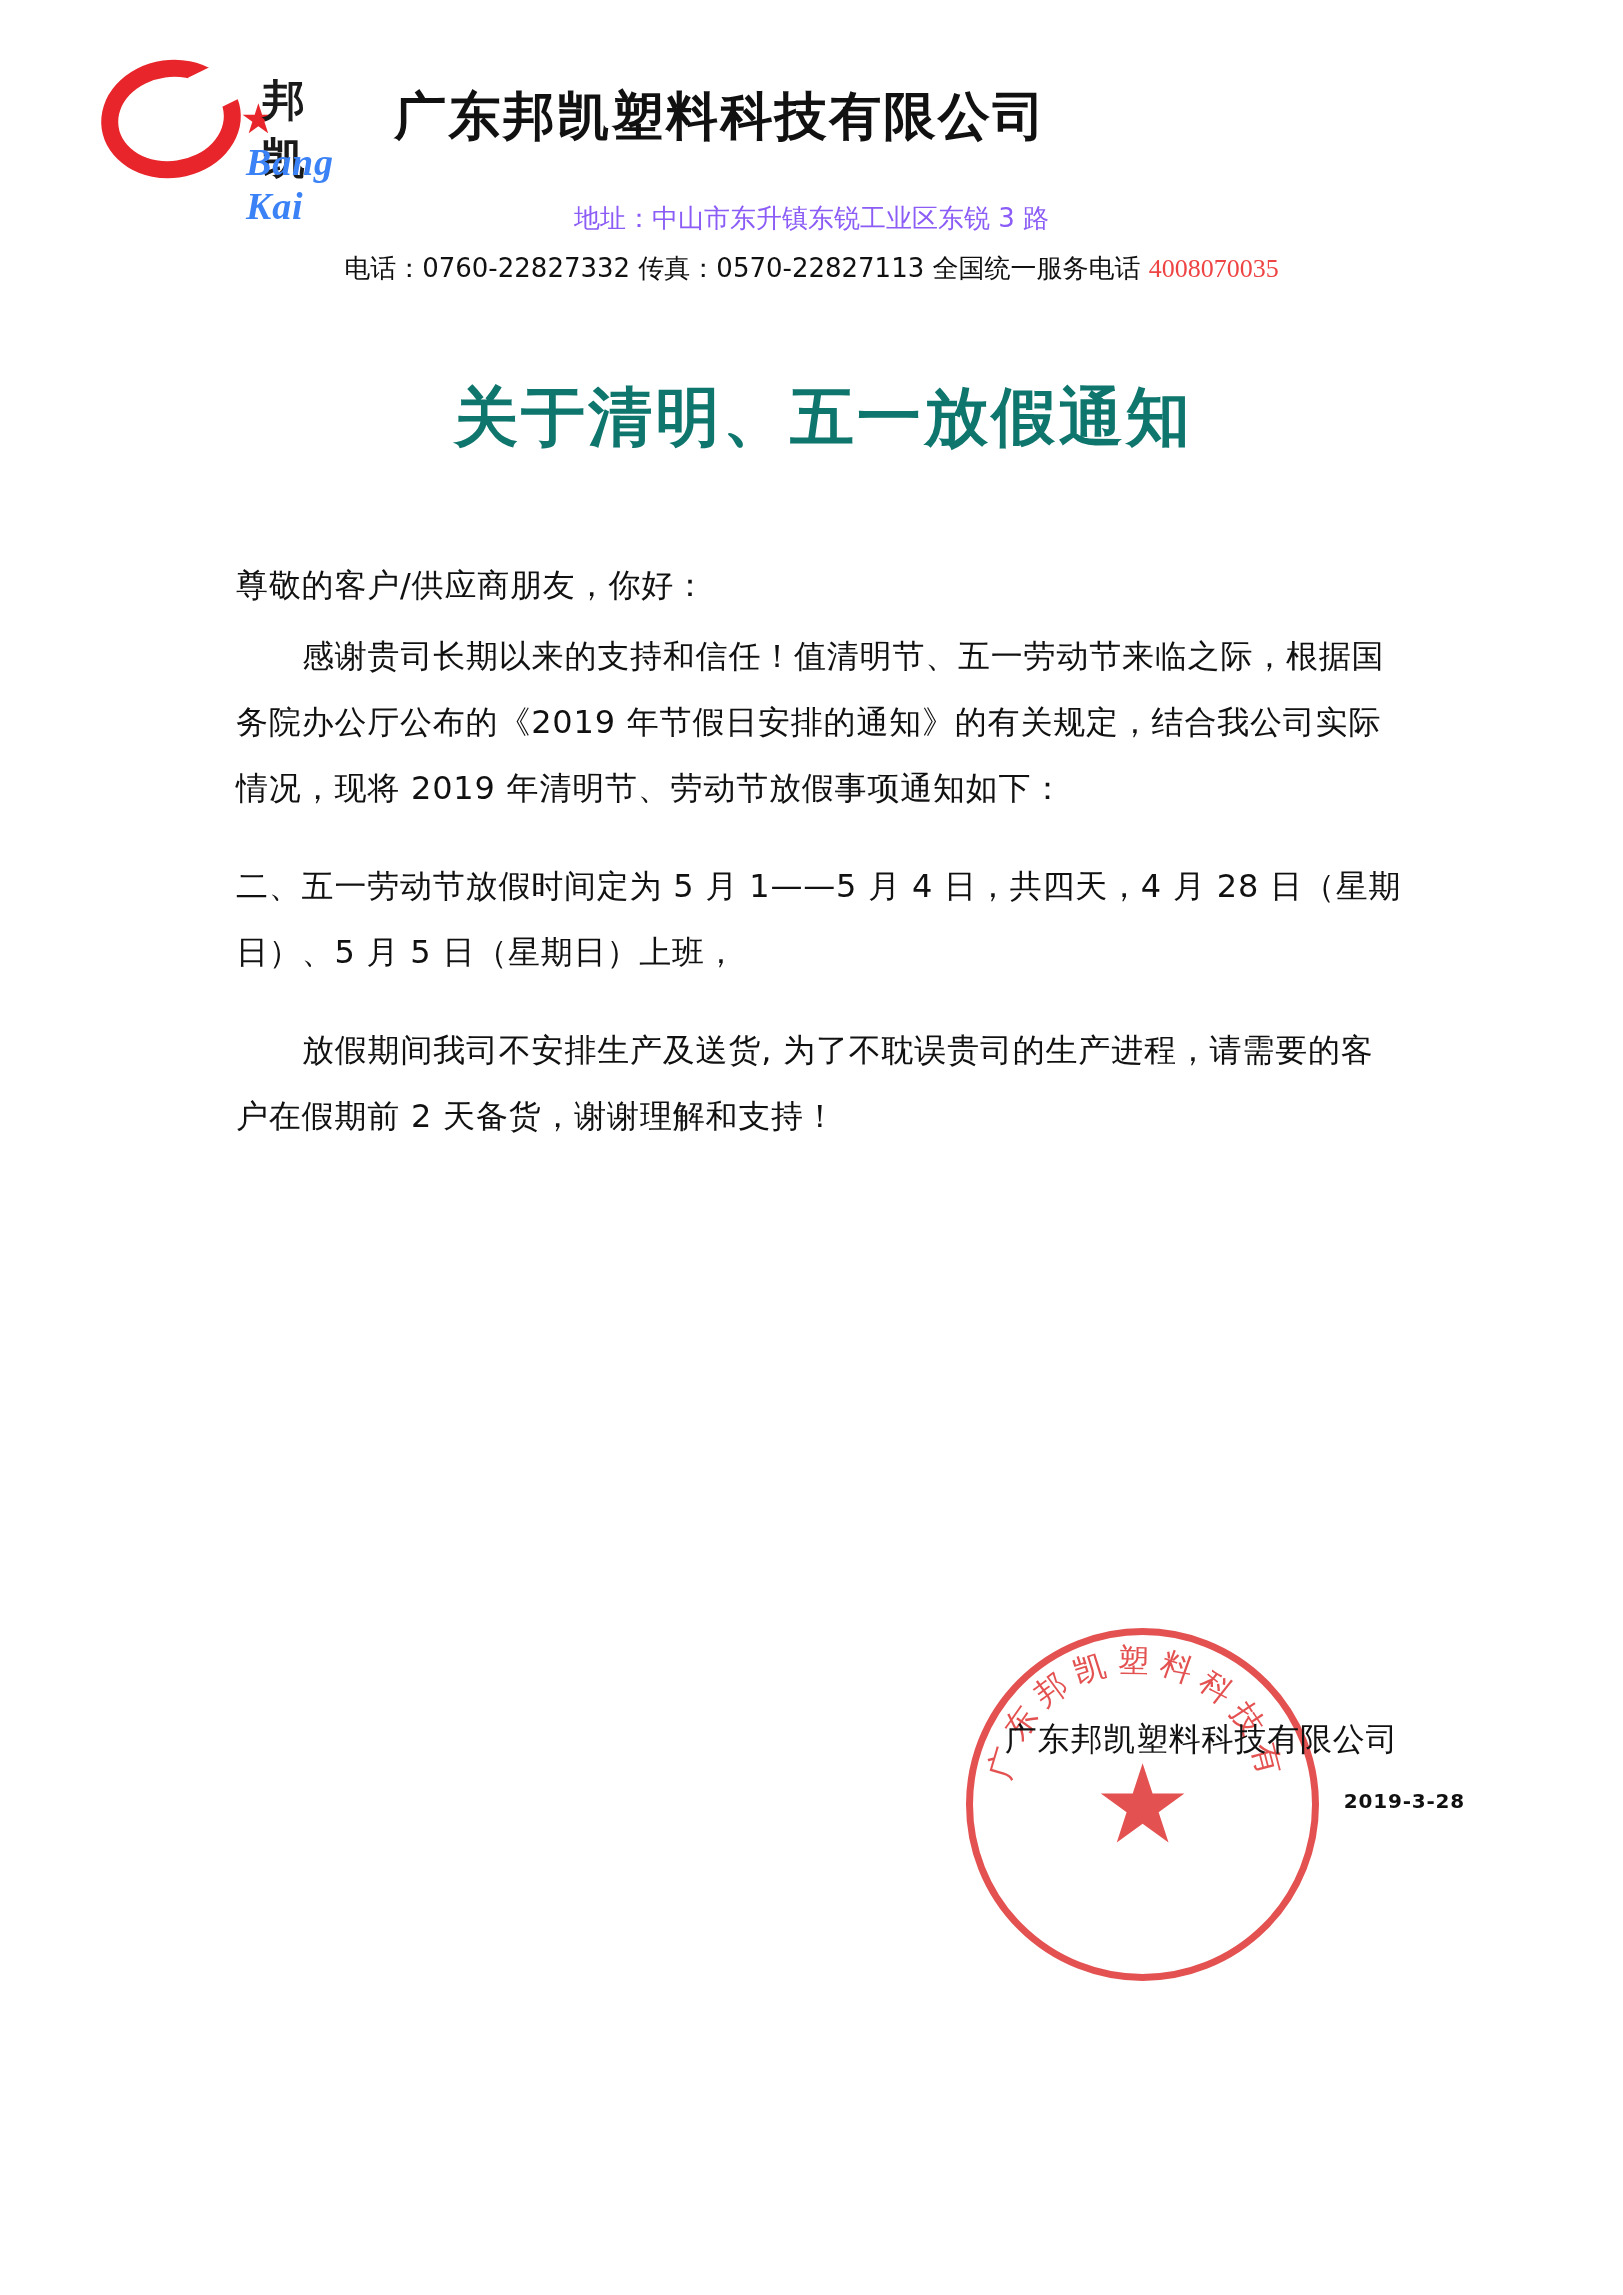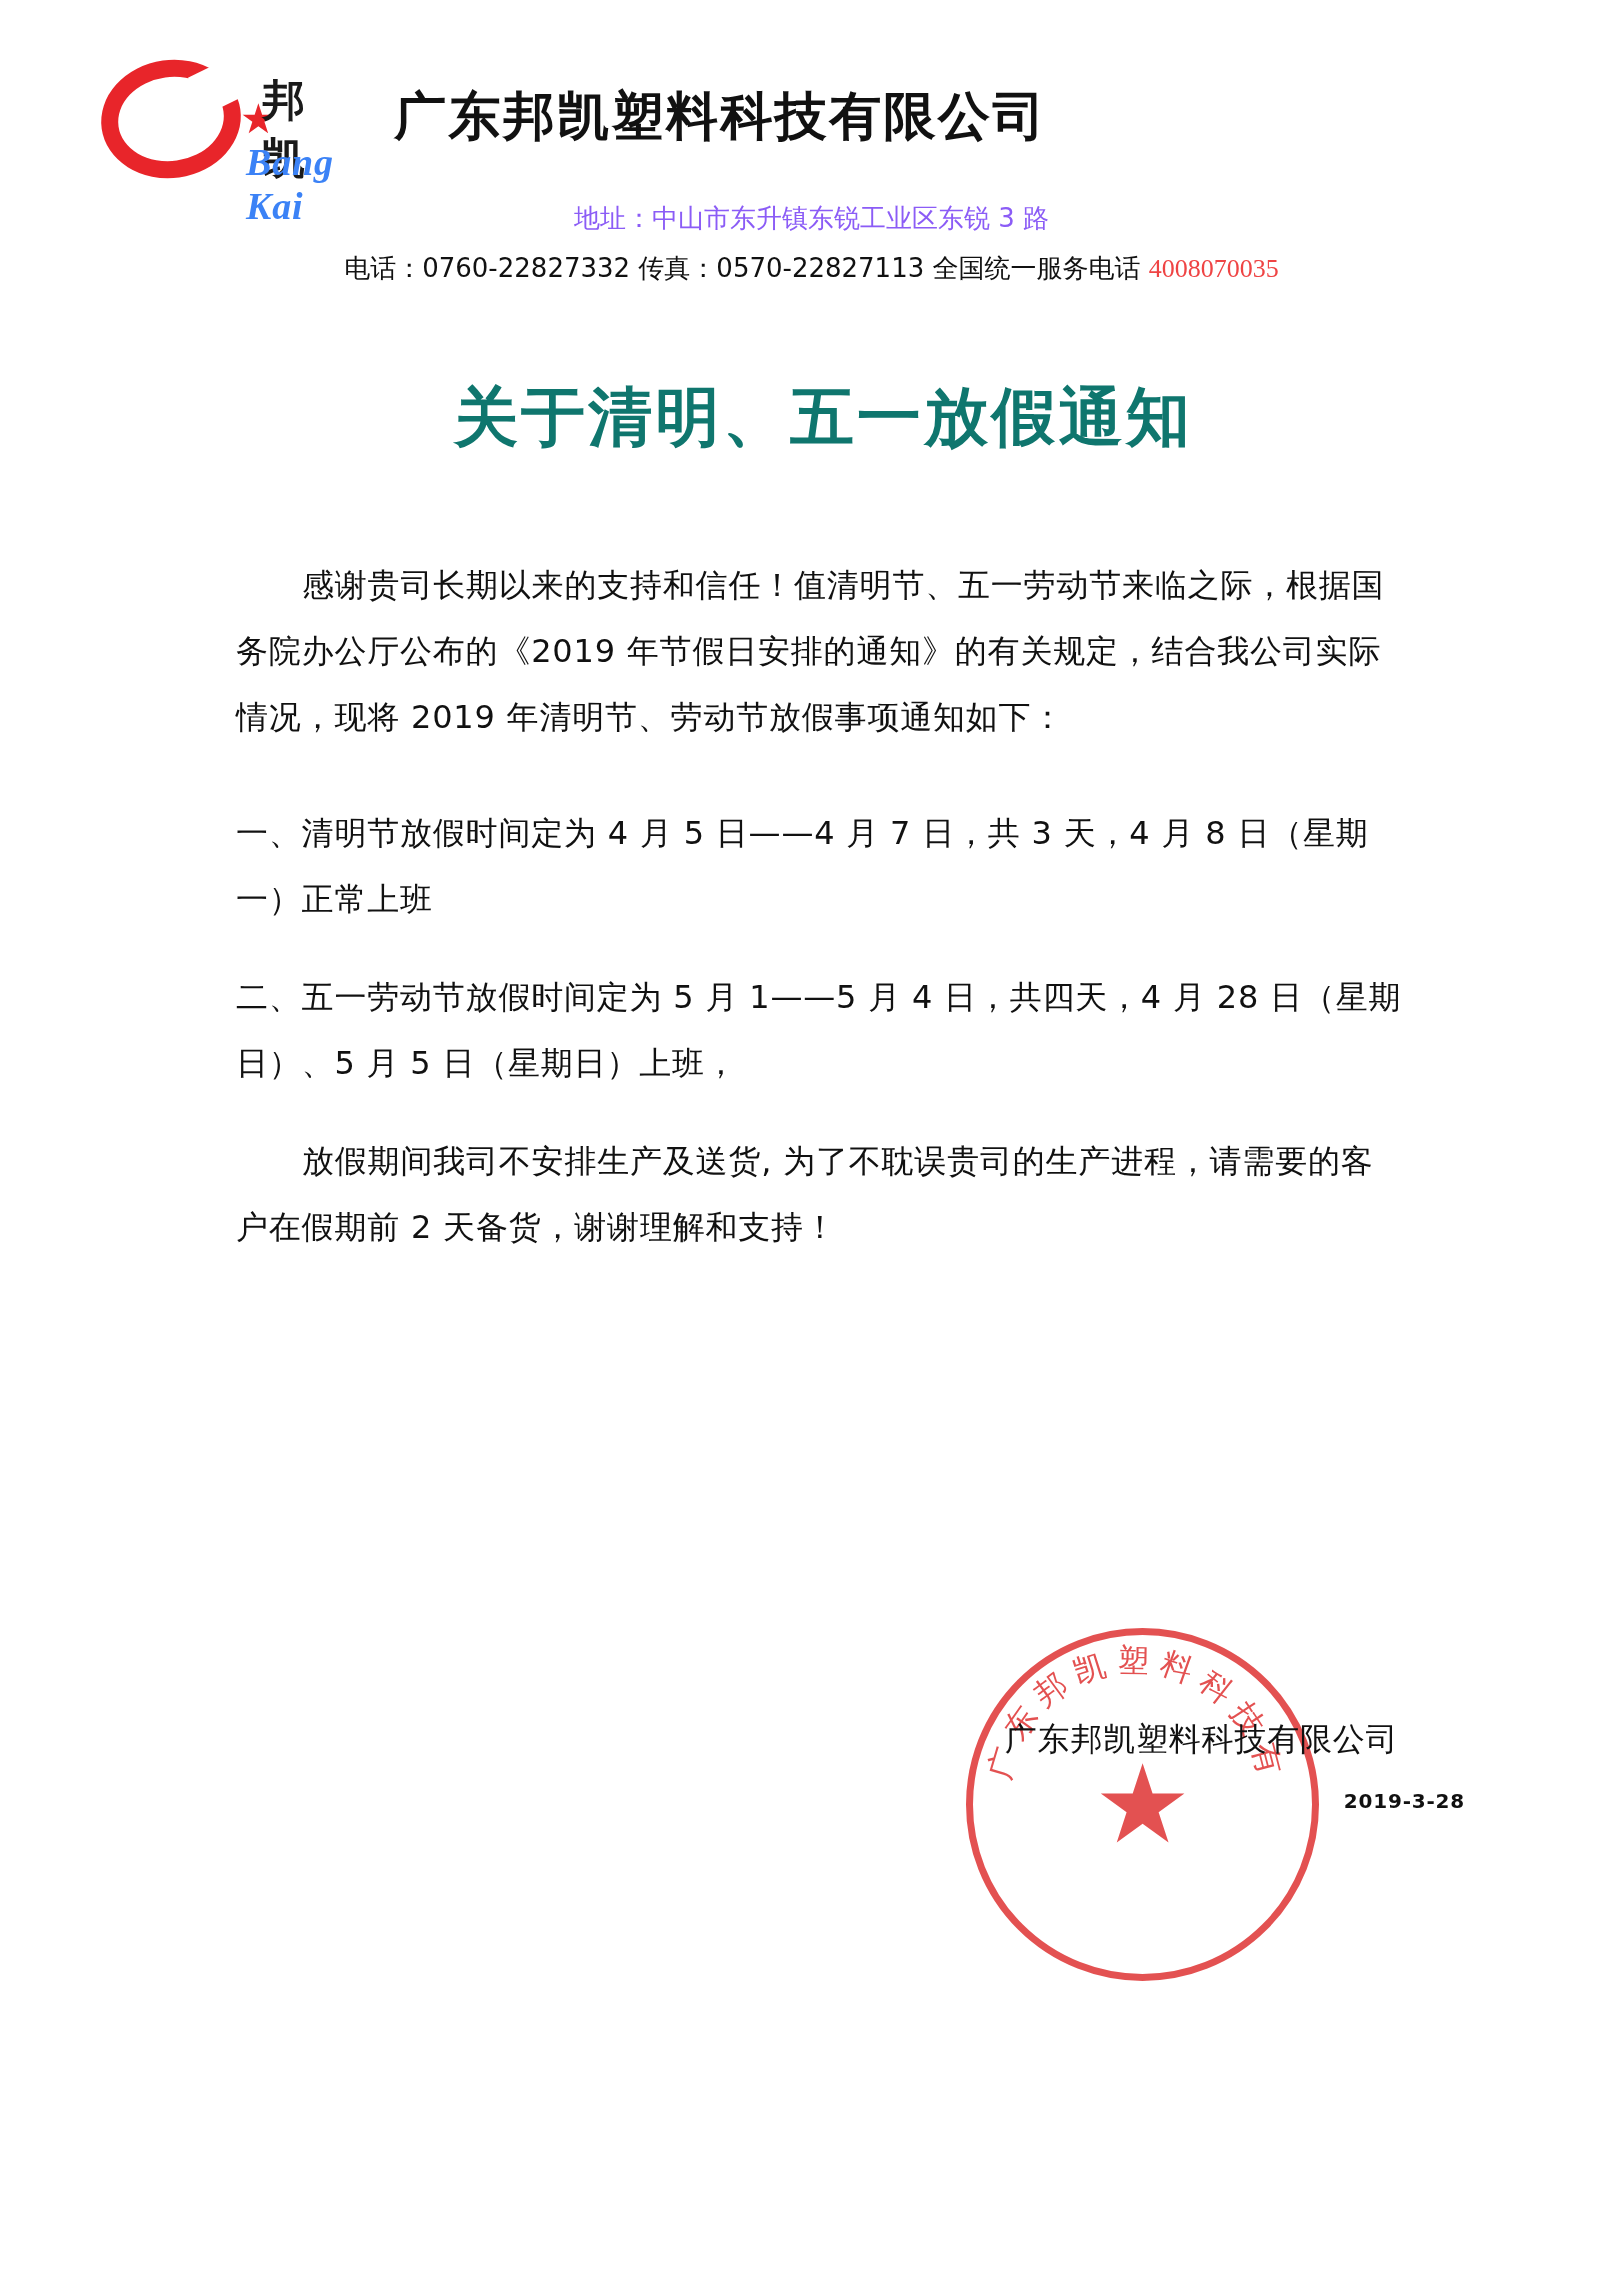--- a/index.html
+++ b/index.html
@@ -232,22 +232,22 @@
 
     <div class="tel-line">
       <span>电话：0760-22827332  传真：0570-22827113  全国统一服务电话</span>
       <span class="hotline">4008070035</span>
     </div>
   </div>
 
   <div class="doc-title">关于清明、五一放假通知</div>
 
   <div class="body-text">
+    <p class="p">尊敬的客户/供应商朋友，你好：</p>
     <p class="p indent">感谢贵司长期以来的支持和信任！值清明节、五一劳动节来临之际，根据国务院办公厅公布的《2019 年节假日安排的通知》的有关规定，结合我公司实际情况，现将 2019 年清明节、劳动节放假事项通知如下：</p>
-    <p class="p gap-top">一、清明节放假时间定为 4 月 5 日——4 月 7 日，共 3 天，4 月 8 日（星期一）正常上班</p>
     <p class="p gap-small">二、五一劳动节放假时间定为 5 月 1——5 月 4 日，共四天，4 月 28 日（星期日）、5 月 5 日（星期日）上班，</p>
     <p class="p indent gap-small">放假期间我司不安排生产及送货, 为了不耽误贵司的生产进程，请需要的客户在假期前 2 天备货，谢谢理解和支持！</p>
   </div>
 
   <div class="seal">
     <div class="seal-inner">
       <svg class="seal-text-svg" width="325" height="325" viewBox="0 0 412 412">
         <defs>
           <path id="sealArc" d="M 46,206 A 160,160 0 1 1 366,206" fill="none"></path>
         </defs>

